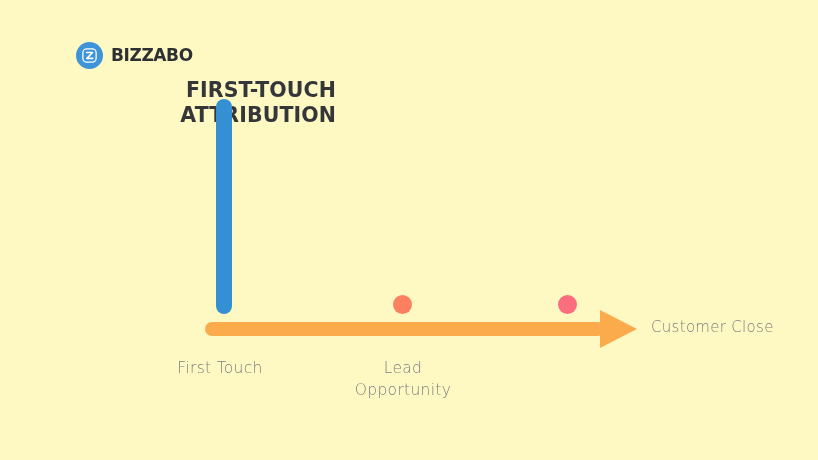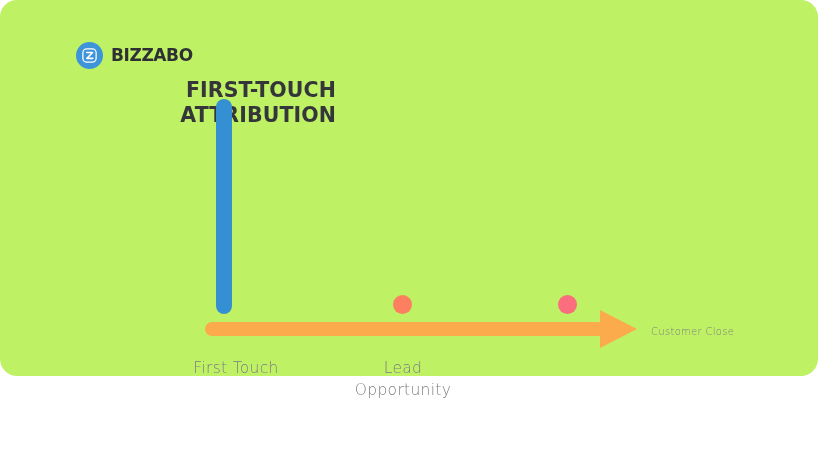--- a/index.html
+++ b/index.html
@@ -9,23 +9,22 @@
   body {
     width: 818px;
     height: 460px;
     background: #ffffff;
     font-family: "Liberation Sans", sans-serif;
     overflow: hidden;
   }
   #slide {
     position: relative;
     width: 818px;
-    height: 376px;
-    background: #bef264;
-    border-radius: 17px;
+    height: 460px;
+    background: #fef9c3;
   }
 
   
   .brand {
     position: absolute;
     left: 76px;
     top: 40px;
     width: 260px;
   }
   .brand-row {
@@ -119,35 +118,34 @@
     top: 357px;
     text-align: center;
     font-family: "DejaVu Sans", sans-serif;
     font-weight: 300;
     font-size: 15.5px;
     line-height: 1.45;
     letter-spacing: 0.3px;
     color: #7d7d82;
     white-space: pre-line;
   }
-  .stage-first-touch    { left: 156px; width: 160px; text-align: center; }
+  .stage-first-touch    { left: 140px; width: 160px; text-align: center; }
   .stage-lead           { left: 323px; width: 160px; }
   .stage-opportunity    { left: 487px; width: 160px; }
 
   .axis-end-label {
     position: absolute;
     left: 651px;
     top: 318px;
     font-family: "DejaVu Sans", sans-serif;
     font-weight: 300;
-    font-size: 10px;
+    font-size: 15px;
     letter-spacing: 0.3px;
     color: #7d7d82;
     white-space: nowrap;
-    margin-top: 8px;
   }
 </style>
 </head>
 <body>
 
 <div id="slide">
 
   <div class="brand">
     <div class="brand-row">
       <span class="logo-mark">

